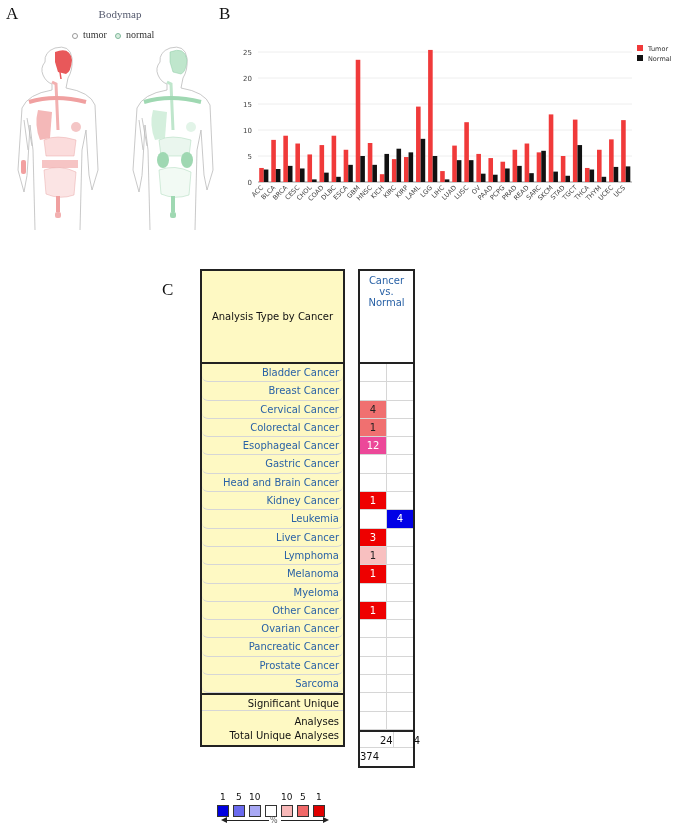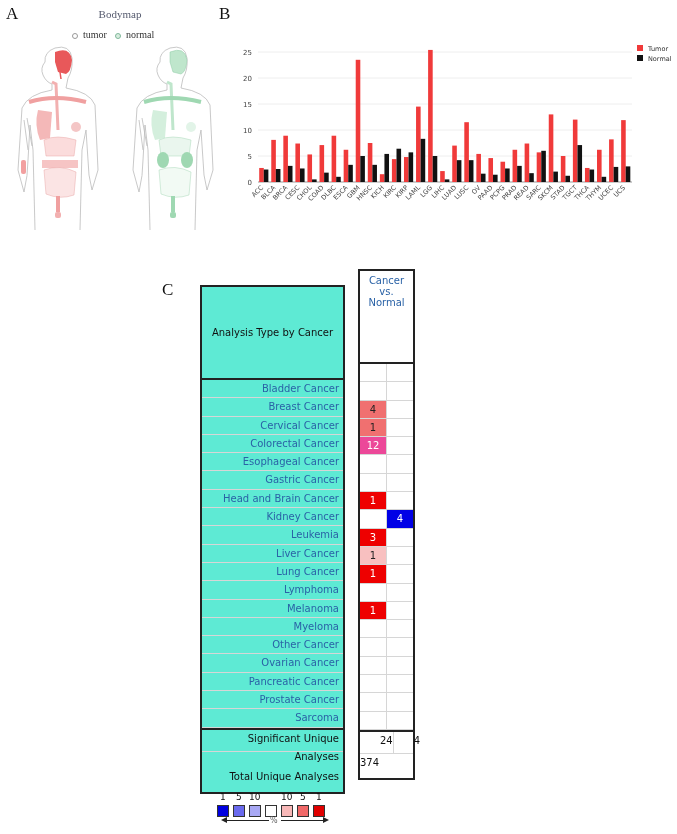--- a/index.html
+++ b/index.html
@@ -10,30 +10,30 @@
   #bodymap { position: absolute; left: 0; top: 0; width: 230px; height: 240px; }
   .bm-title { position: absolute; left: 90px; top: 8px; width: 60px; text-align: center; font-family: Liberation Serif, serif; font-size: 11px; color: #555a6e; }
   .bm-legend { position: absolute; left: 72px; top: 29px; font-family: "Liberation Serif", serif; font-size: 10px; color: #333; display: flex; gap: 8px; align-items: center; }
   .bm-legend .dot { display: inline-block; width: 6px; height: 6px; border-radius: 50%; border: 1px solid #999; margin-right: 5px; vertical-align: middle; }
   .bm-legend .dot.normal { border-color: #7fb89a; background: #d8ecdf; }
   
   #chart { position: absolute; left: 230px; top: 30px; width: 447px; height: 180px; }
   .chart-svg text { font-family: "DejaVu Sans", sans-serif; }
   
   #oncomine { position: absolute; left: 200px; top: 269px; }
-  .tbl-left { position: absolute; left: 0; top: 16px; width: 145px; border: 2px solid #222; background: #5eead4; }
+  .tbl-left { position: absolute; left: 0; top: 0; width: 145px; border: 2px solid #222; background: #fef9c3; }
   .tbl-right { position: absolute; left: 158px; top: 0; width: 57px; border: 2px solid #222; background: #fff; }
   .hdr-left { height: 93px; border-bottom: 2px solid #222; display: flex; align-items: center; justify-content: center; font-size: 10px; color: #111; }
   .hdr-right { height: 93px; border-bottom: 2px solid #222; text-align: center; font-size: 10px; color: #2a62a6; padding-top: 4px; line-height: 11px; position: relative; }
   .row { height: 18.3px; border-bottom: 1px solid #d6d6d6; font-size: 10px; line-height: 18px; }
-  .row-left { text-align: right; padding-right: 4px; color: #2a62a6; }
+  .row-left { text-align: right; padding-right: 4px; color: #2a62a6; border-radius: 6px; }
   .row-right { display: flex; }
   .cell { width: 27px; height: 100%; border-right: 1px solid #d6d6d6; text-align: center; color: #fff; font-size: 10px; }
   .cell:last-child { border-right: none; width: 26px; }
-  .sum-row { height: 24px; font-size: 10px; line-height: 18px; border-bottom: 1px solid #d6d6d6; }
+  .sum-row { height: 18px; font-size: 10px; line-height: 18px; border-bottom: 1px solid #d6d6d6; }
   .sum-row.first { border-top: 2px solid #222; }
   .sum-left { text-align: right; padding-right: 4px; color: #111; }
   .sum-right { display: flex; color: #111; }
   .sum-right .cell { color: #111; margin-left: 20px; }
   .total-cell { width: 100%; text-align: left; color: #111; }
   
   #scale { position: absolute; left: 217px; top: 792px; width: 120px; height: 40px; }
   .scale-nums { position: absolute; top: 0; left: 0; font-size: 9px; color: #111; }
   .scale-nums span { position: absolute; }
   .scale-box { position: absolute; top: 13px; width: 12px; height: 12px; border: 1px solid #333; }
@@ -213,21 +213,20 @@
         <div class="row row-left">Bladder Cancer</div>
         <div class="row row-left">Breast Cancer</div>
         <div class="row row-left">Cervical Cancer</div>
         <div class="row row-left">Colorectal Cancer</div>
         <div class="row row-left">Esophageal Cancer</div>
         <div class="row row-left">Gastric Cancer</div>
         <div class="row row-left">Head and Brain Cancer</div>
         <div class="row row-left">Kidney Cancer</div>
         <div class="row row-left">Leukemia</div>
         <div class="row row-left">Liver Cancer</div>
-        <div class="row row-left">Lung Cancer</div>
         <div class="row row-left">Lymphoma</div>
         <div class="row row-left">Melanoma</div>
         <div class="row row-left">Myeloma</div>
         <div class="row row-left">Other Cancer</div>
         <div class="row row-left">Ovarian Cancer</div>
         <div class="row row-left">Pancreatic Cancer</div>
         <div class="row row-left">Prostate Cancer</div>
         <div class="row row-left">Sarcoma</div>
       </div>
     <div class="sum-row first sum-left">Significant Unique Analyses</div>

